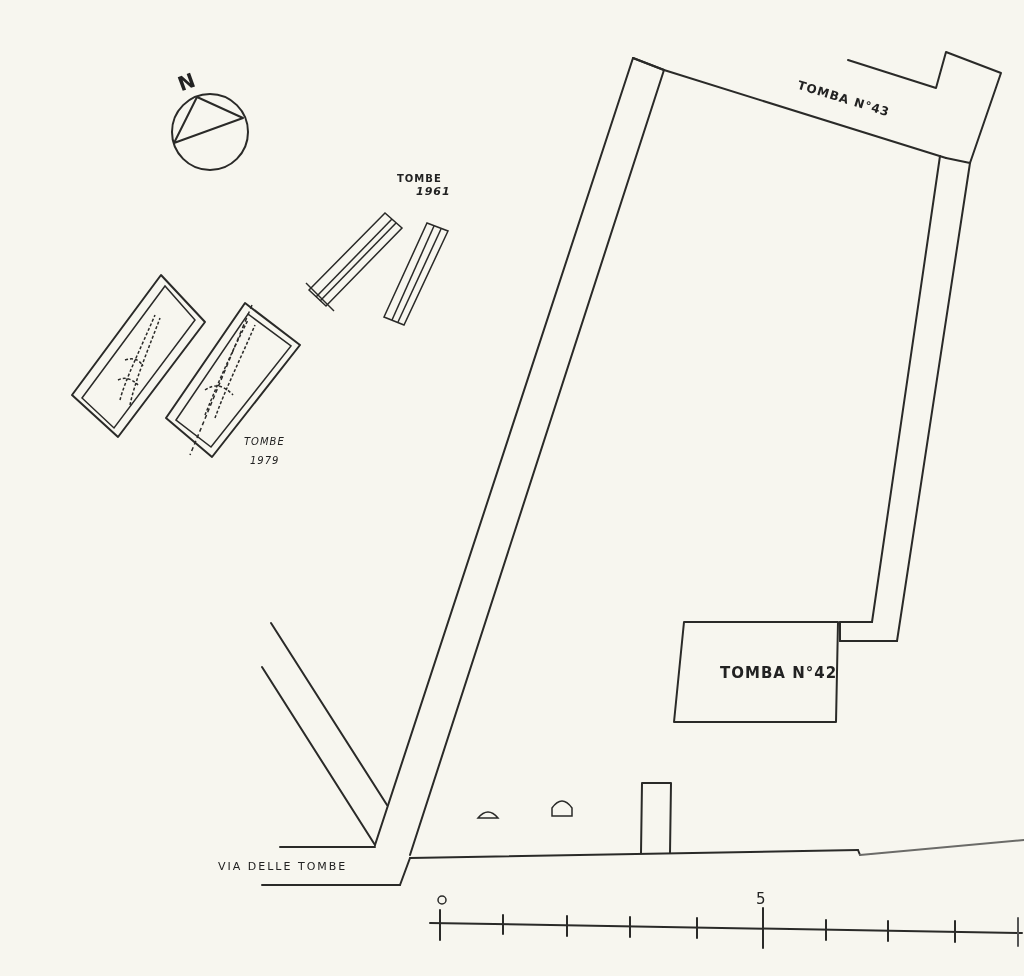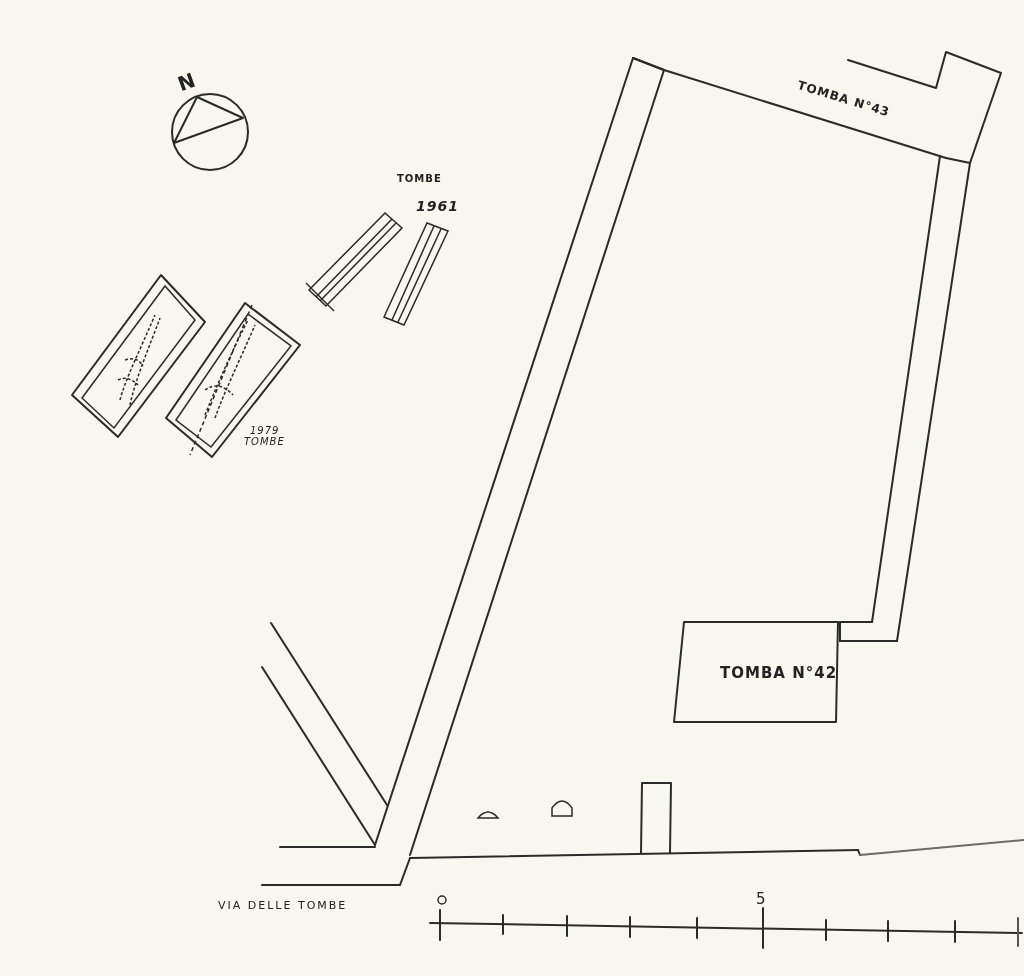--- a/index.html
+++ b/index.html
@@ -111,20 +111,20 @@
   </g>
 </svg>
 
 <div class="lbl" style="left:178px;top:70px;font-size:20px;transform:rotate(-20deg);">N</div>
 
 <div class="lbl" style="left:800px;top:78px;font-size:12px;transform:rotate(17deg);transform-origin:left top;">TOMBA N°43</div>
 
 <div class="lbl" style="left:720px;top:664px;font-size:15px;">TOMBA N°42</div>
 
 <div class="lbl" style="left:397px;top:173px;font-size:10px;">TOMBE</div>
-<div class="lbl hand" style="left:416px;top:198px;font-size:14px;">1961</div>
+<div class="lbl hand" style="left:416px;top:185px;font-size:11px;">1961</div>
 
 <div class="lbl hand" style="left:244px;top:436px;font-size:10px;font-weight:normal;">TOMBE</div>
-<div class="lbl hand" style="left:250px;top:425px;font-size:10px;font-weight:normal;">1979</div>
+<div class="lbl hand" style="left:250px;top:455px;font-size:10px;font-weight:normal;">1979</div>
 
-<div class="lbl" style="left:218px;top:899px;font-size:11px;font-weight:normal;letter-spacing:2px;">VIA DELLE TOMBE</div>
+<div class="lbl" style="left:218px;top:860px;font-size:11px;font-weight:normal;letter-spacing:2px;">VIA DELLE TOMBE</div>
 
 <div class="lbl" style="left:756px;top:890px;font-size:15px;font-weight:normal;">5</div>
 
 </body></html>

